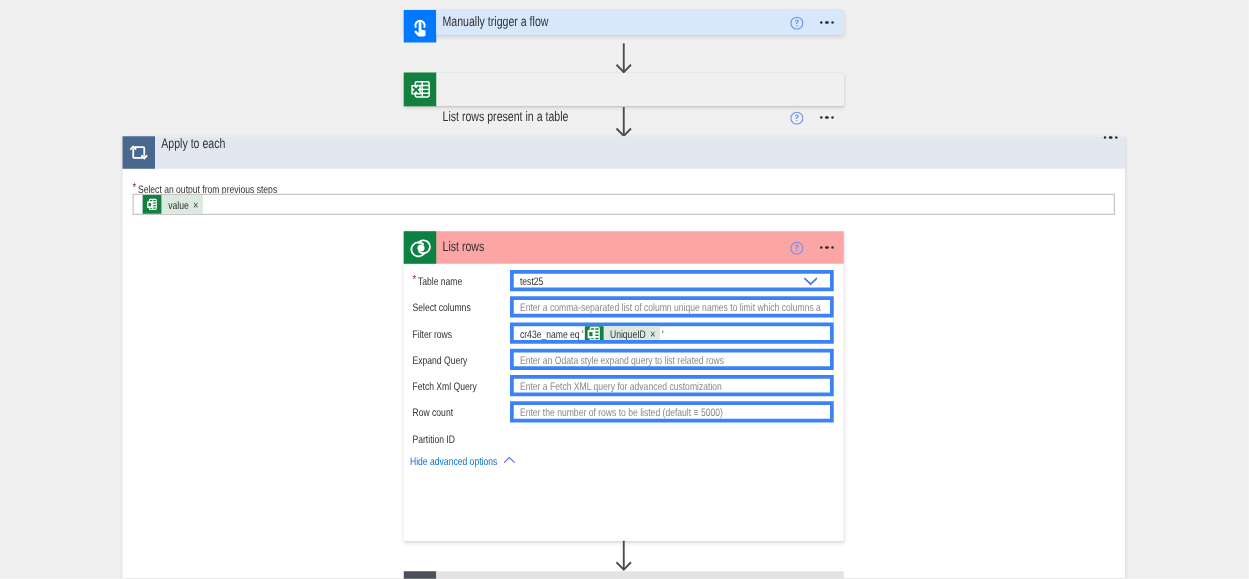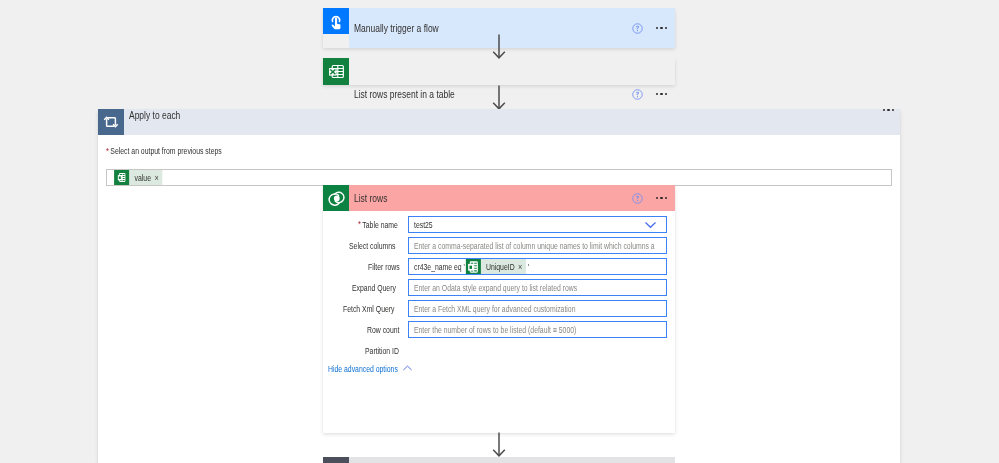--- a/index.html
+++ b/index.html
@@ -41,40 +41,40 @@
   .token-ico{width:19px;height:19px;flex:0 0 19px;background:#12803f;display:flex;align-items:center;justify-content:center;}
   .token-label{font-size:8.7px;color:#323130;padding:0 4.4px 0 6.7px;white-space:nowrap;display:inline-block;}
   .token-x{font-size:9.4px;color:#484644;padding-right:4.7px;line-height:1;display:inline-block;}
 
   
   .detail{position:absolute;background:#fff;box-sizing:border-box;
           box-shadow:0 0.3px 0.9px rgba(0,0,0,.10),0 1.6px 3.6px rgba(0,0,0,.13);}
   .detail-head{height:26px;display:flex;align-items:stretch;}
   .fields{padding:5px 0 0 0;}
   .frow{display:flex;align-items:center;height:17px;margin-bottom:4.0px;}
-  .flabel{font-size:8.7px;color:#323130;width:85px;flex:0 0 85px;padding-left:7px;box-sizing:border-box;white-space:nowrap;text-align:right;}
+  .flabel{font-size:8.7px;color:#323130;width:85px;flex:0 0 85px;padding-left:7px;box-sizing:border-box;white-space:nowrap;}
   .flabel>span,.flabel>span.req{display:inline-block;}
   .flabel-inner{display:inline-block;transform:scaleX(0.79);transform-origin:left center;white-space:nowrap;}
-  .finput{height:17px;width:259px;flex:0 0 259px;border:1px solid #3b82f6;background:#fff;box-sizing:border-box;
+  .finput{height:17px;width:259px;flex:0 0 259px;border:3px solid #3b82f6;background:#fff;box-sizing:border-box;
           display:flex;align-items:center;overflow:hidden;white-space:nowrap;position:relative;}
   .finner{display:flex;align-items:center;transform:scaleX(0.79);transform-origin:left center;
           width:327.8px;flex:0 0 327.8px;padding-left:6.3px;box-sizing:border-box;
           font-size:8.7px;color:#8a8886;white-space:nowrap;}
   .finput.val .finner{color:#323130;}
   .finput.val{color:#323130;}
   .fcaret{position:absolute;right:9px;top:0;bottom:0;display:flex;align-items:center;}
   .adv{font-size:8.7px;color:#0c6fd4;display:flex;align-items:center;gap:3px;padding-left:5px;margin-top:0;}
   .adv>span{display:inline-block;transform:scaleX(0.79);transform-origin:left center;width:71px;white-space:nowrap;}
 </style>
 </head>
 <body>
 
 <div class="canvas">
 
-  <div class="card" id="card-trigger" style="left:323px;top:8px;width:352px;height:40px;">
+  <div class="card" id="card-trigger" style="left:323px;top:8px;width:352px;height:20px;">
     <div class="card-icon" style="background:#0078ff;">
       <svg width="18" height="18" viewBox="0 0 24 24" aria-hidden="true">
         <path d="M7.6 13.6A5.0 5.0 0 1 1 16.4 13.6" fill="none" stroke="#ffffff" stroke-width="2.2"></path>
         <path fill="#ffffff" d="M10.6 8.8a1.45 1.45 0 0 1 2.9 0v7.6h-2.9z"></path>
         <path fill="#ffffff" d="M10.6 15.2v4.0l-2.3-2.2a1.3 1.3 0 0 0-1.85 1.82l3.1 3.35c.52.56 1.2.88 1.95.88h4.25a2.2 2.2 0 0 0 2.2-2.2v-3.45c0-.67-.55-1.2-1.2-1.2z"></path>
       </svg>
     </div>
     <div class="card-body" style="background:#d8e8fc;">
       <div class="card-title">
           <span>Manually trigger a flow</span>
@@ -155,21 +155,21 @@
             <i></i>
             <i></i>
             <i></i>
           </span>
       </div>
     </div>
 
     <div class="out-label" style="left:8px;top:37px;">
       <span class="req">*</span><span>Select an output from previous steps</span>
     </div>
-    <div class="out-box" style="left:8px;top:60px;width:786px;height:17px;">
+    <div class="out-box" style="left:8px;top:46px;width:786px;height:17px;">
       <span class="out-inner">
           <span class="token">
         <span class="token-ico">
           <svg width="11" height="11" viewBox="0 0 24 24" aria-hidden="true">
             <rect x="6.0" y="3.4" width="15.4" height="17.2" rx="1.4" fill="none" stroke="#ffffff" stroke-width="2.2"></rect>
             <path d="M13.7 3.4v17.2M6.0 7.7h15.4M6.0 12.0h15.4M6.0 16.3h15.4" stroke="#ffffff" stroke-width="2.2" fill="none"></path>
             <rect x="1.4" y="6.8" width="11.4" height="11.4" fill="#ffffff"></rect>
             <rect x="4.3" y="9.7" width="5.6" height="5.6" fill="#12803f"></rect>
           </svg>
         </span>

